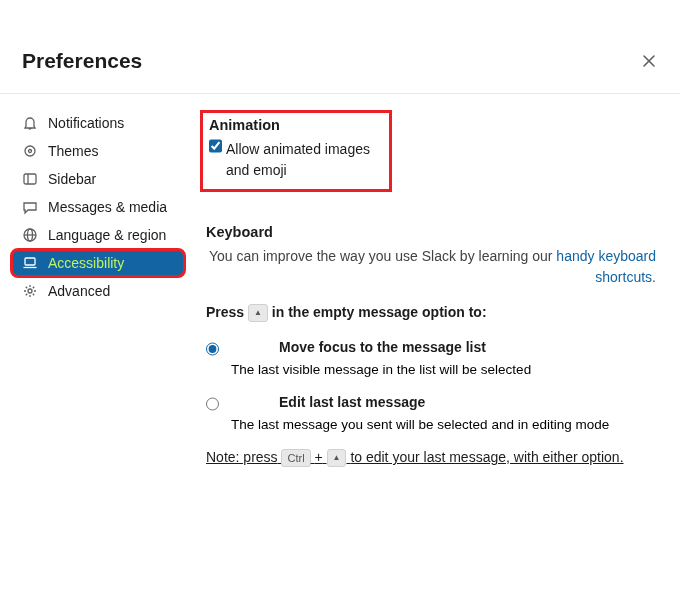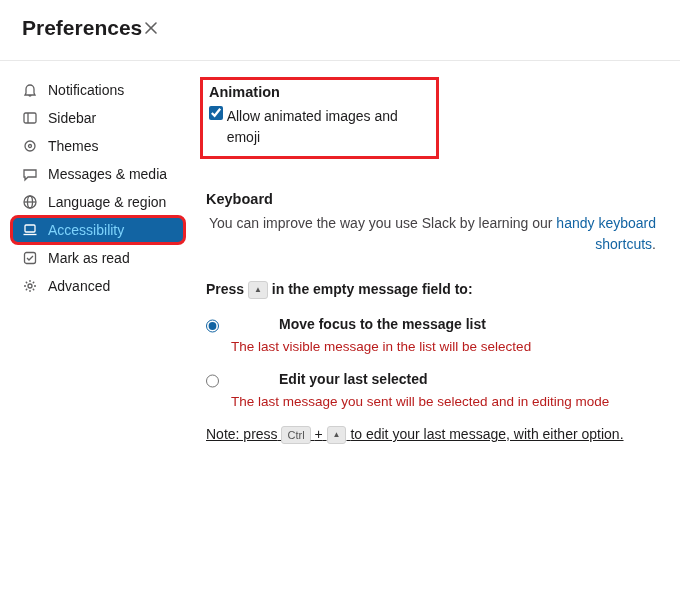--- a/index.html
+++ b/index.html
@@ -7,24 +7,25 @@
       font-family: -apple-system, BlinkMacSystemFont, "Segoe UI", Helvetica, Arial, sans-serif;
       font-size: 14px;
       color: #1d1c1d;
       width: 680px;
       height: 590px;
       overflow: hidden;
       background: #fff;
     }
     .header {
       display: flex;
-      justify-content: flex-start;
+      justify-content: space-between;
       align-items: center;
       padding: 16px 22px 20px 22px;
       border-bottom: 1px solid #e8e8e8;
+      margin-top: 33px;
     }
     .title {
       font-size: 21px;
       font-weight: 900;
     }
     .close-btn {
       cursor: pointer;
       color: #616061;
       font-size: 16px;
       line-height: 1;
@@ -50,42 +51,42 @@
     }
     .sidebar-item .icon {
       width: 16px;
       height: 16px;
       margin-right: 10px;
       color: #616061;
       flex-shrink: 0;
     }
     .sidebar-item.active {
       background: #1264a3;
-      color: #7dd3fc;
+      color: #bef264;
     }
     .sidebar-item.active .icon { color: #fff; }
     .sidebar-item.highlight-red {
       outline: 3px solid #eb2026;
       outline-offset: -1px;
     }
     .main {
       padding: 0 24px 0 14px;
       line-height: 1.5;
     }
     .section-heading {
       font-weight: 700;
       font-size: 14.5px;
       margin-bottom: 2px;
     }
     .animation-box {
       border: 3px solid #eb2026;
       padding: 2px 6px 8px 6px;
       margin-left: -6px;
       margin-bottom: 30px;
-      width: 239px;
+      width: 192px;
     }
     .checkbox-row {
       display: flex;
       align-items: flex-start;
       gap: 4px;
       margin-top: 0;
     }
     .checkbox-row input[type=checkbox] {
       width: 14px; height: 14px;
       accent-color: #1264a3;
@@ -101,35 +102,35 @@
       border: 1px solid #d0d0d0;
       border-radius: 3px;
       padding: 1px 5px;
       font-size: 11px;
       color: #555;
       min-width: 14px;
       height: 18px;
       vertical-align: middle;
       line-height: 1;
     }
-    .press-line { margin-top: 24px; margin-bottom: 14px; }
+    .press-line { margin-top: 14px; margin-bottom: 14px; }
     .radio-row {
       display: flex;
       gap: 12px;
       margin-bottom: 2px;
     }
     .radio-row input[type=radio] {
       margin-top: 3px;
       accent-color: #1264a3;
       flex-shrink: 0;
     }
     .radio-label { font-weight: 700; padding-left: 48px; }
     .radio-indent {
       margin-left: 25px;
-      color: #b91c1c;
+      color: #000000;
       font-size: 13.5px;
       margin-bottom: 12px;
     }
     .note-line { margin-top: 6px; text-decoration: underline; }
     svg { display: block; }
   </style>
 </head>
 <body>
 
 <div class="header">
@@ -151,35 +152,35 @@
             <path d="M4 11V7a4 4 0 0 1 8 0v4l1 2H3l1-2z"></path>
             <path d="M7 13a1 1 0 0 0 2 0"></path>
           </svg>
       </span>
       <span>Notifications</span>
     </div>
 
     <div class="sidebar-item">
       <span class="icon">
         <svg width="16" height="16" viewBox="0 0 16 16" fill="none" stroke="currentColor" stroke-width="1.3">
+            <circle cx="8" cy="8" r="5"></circle>
+            <circle cx="8" cy="8" r="1.5"></circle>
+          </svg>
+      </span>
+      <span>Themes</span>
+    </div>
+
+    <div class="sidebar-item">
+      <span class="icon">
+        <svg width="16" height="16" viewBox="0 0 16 16" fill="none" stroke="currentColor" stroke-width="1.3">
             <rect x="2" y="3" width="12" height="10" rx="1.5"></rect>
             <line x1="6" y1="3" x2="6" y2="13"></line>
           </svg>
       </span>
       <span>Sidebar</span>
-    </div>
-
-    <div class="sidebar-item">
-      <span class="icon">
-        <svg width="16" height="16" viewBox="0 0 16 16" fill="none" stroke="currentColor" stroke-width="1.3">
-            <circle cx="8" cy="8" r="5"></circle>
-            <circle cx="8" cy="8" r="1.5"></circle>
-          </svg>
-      </span>
-      <span>Themes</span>
     </div>
 
     <div class="sidebar-item">
       <span class="icon">
         <svg width="16" height="16" viewBox="0 0 16 16" fill="none" stroke="currentColor" stroke-width="1.3">
             <path d="M2 4h12v7H6l-3 3V11H2z"></path>
           </svg>
       </span>
       <span>Messages &amp; media</span>
     </div>
@@ -198,29 +199,20 @@
     <div class="sidebar-item active highlight-red">
       <span class="icon">
         <svg width="16" height="16" viewBox="0 0 16 16" fill="none" stroke="currentColor" stroke-width="1.3">
             <rect x="3" y="3" width="10" height="7" rx="1"></rect>
             <line x1="1.5" y1="12.5" x2="14.5" y2="12.5"></line>
           </svg>
       </span>
       <span>Accessibility</span>
     </div>
 
-    <div class="sidebar-item">
-      <span class="icon">
-        <svg width="16" height="16" viewBox="0 0 16 16" fill="none" stroke="currentColor" stroke-width="1.3">
-            <rect x="2.5" y="2.5" width="11" height="11" rx="2"></rect>
-            <path d="M5 8l2 2 4-4"></path>
-          </svg>
-      </span>
-      <span>Mark as read</span>
-    </div>
 
     <div class="sidebar-item">
       <span class="icon">
         <svg width="16" height="16" viewBox="0 0 16 16" fill="none" stroke="currentColor" stroke-width="1.3">
             <circle cx="8" cy="8" r="2"></circle>
             <path d="M8 2v2M8 12v2M2 8h2M12 8h2M3.8 3.8l1.4 1.4M10.8 10.8l1.4 1.4M12.2 3.8l-1.4 1.4M5.2 10.8l-1.4 1.4"></path>
           </svg>
       </span>
       <span>Advanced</span>
     </div>
@@ -241,32 +233,32 @@
       <div class="section-heading">Keyboard</div>
       <div class="muted">
         <span>You can improve the way you use Slack by learning our </span><a class="link">handy keyboard shortcuts</a><span>.</span>
       </div>
 
       <div class="press-line">
         <b>Press</b>
         <span class="key">
             <span style="font-size:8px">▲</span>
           </span>
-        <b>in the empty message field to:</b>
+        <b>in the empty message option to:</b>
       </div>
 
       <div class="radio-row">
         <input type="radio" name="updir" checked="" style="">
         <span class="radio-label">Move focus to the message list</span>
       </div>
       <div class="radio-indent">The last visible message in the list will be selected</div>
 
       <div class="radio-row">
         <input type="radio" name="updir" style="">
-        <span class="radio-label">Edit your last selected</span>
+        <span class="radio-label">Edit last last message</span>
       </div>
       <div class="radio-indent">The last message you sent will be selected and in editing mode</div>
 
       <div class="note-line">
         <span>Note: press</span>
         <span class="key">Ctrl</span>
         <span>+</span>
         <span class="key">
             <span style="font-size:8px">▲</span>
           </span>

